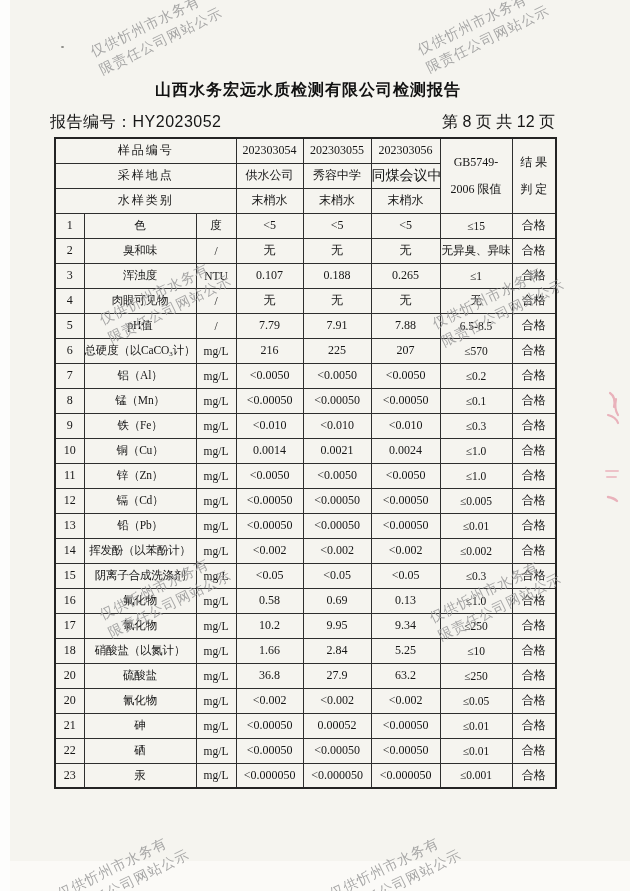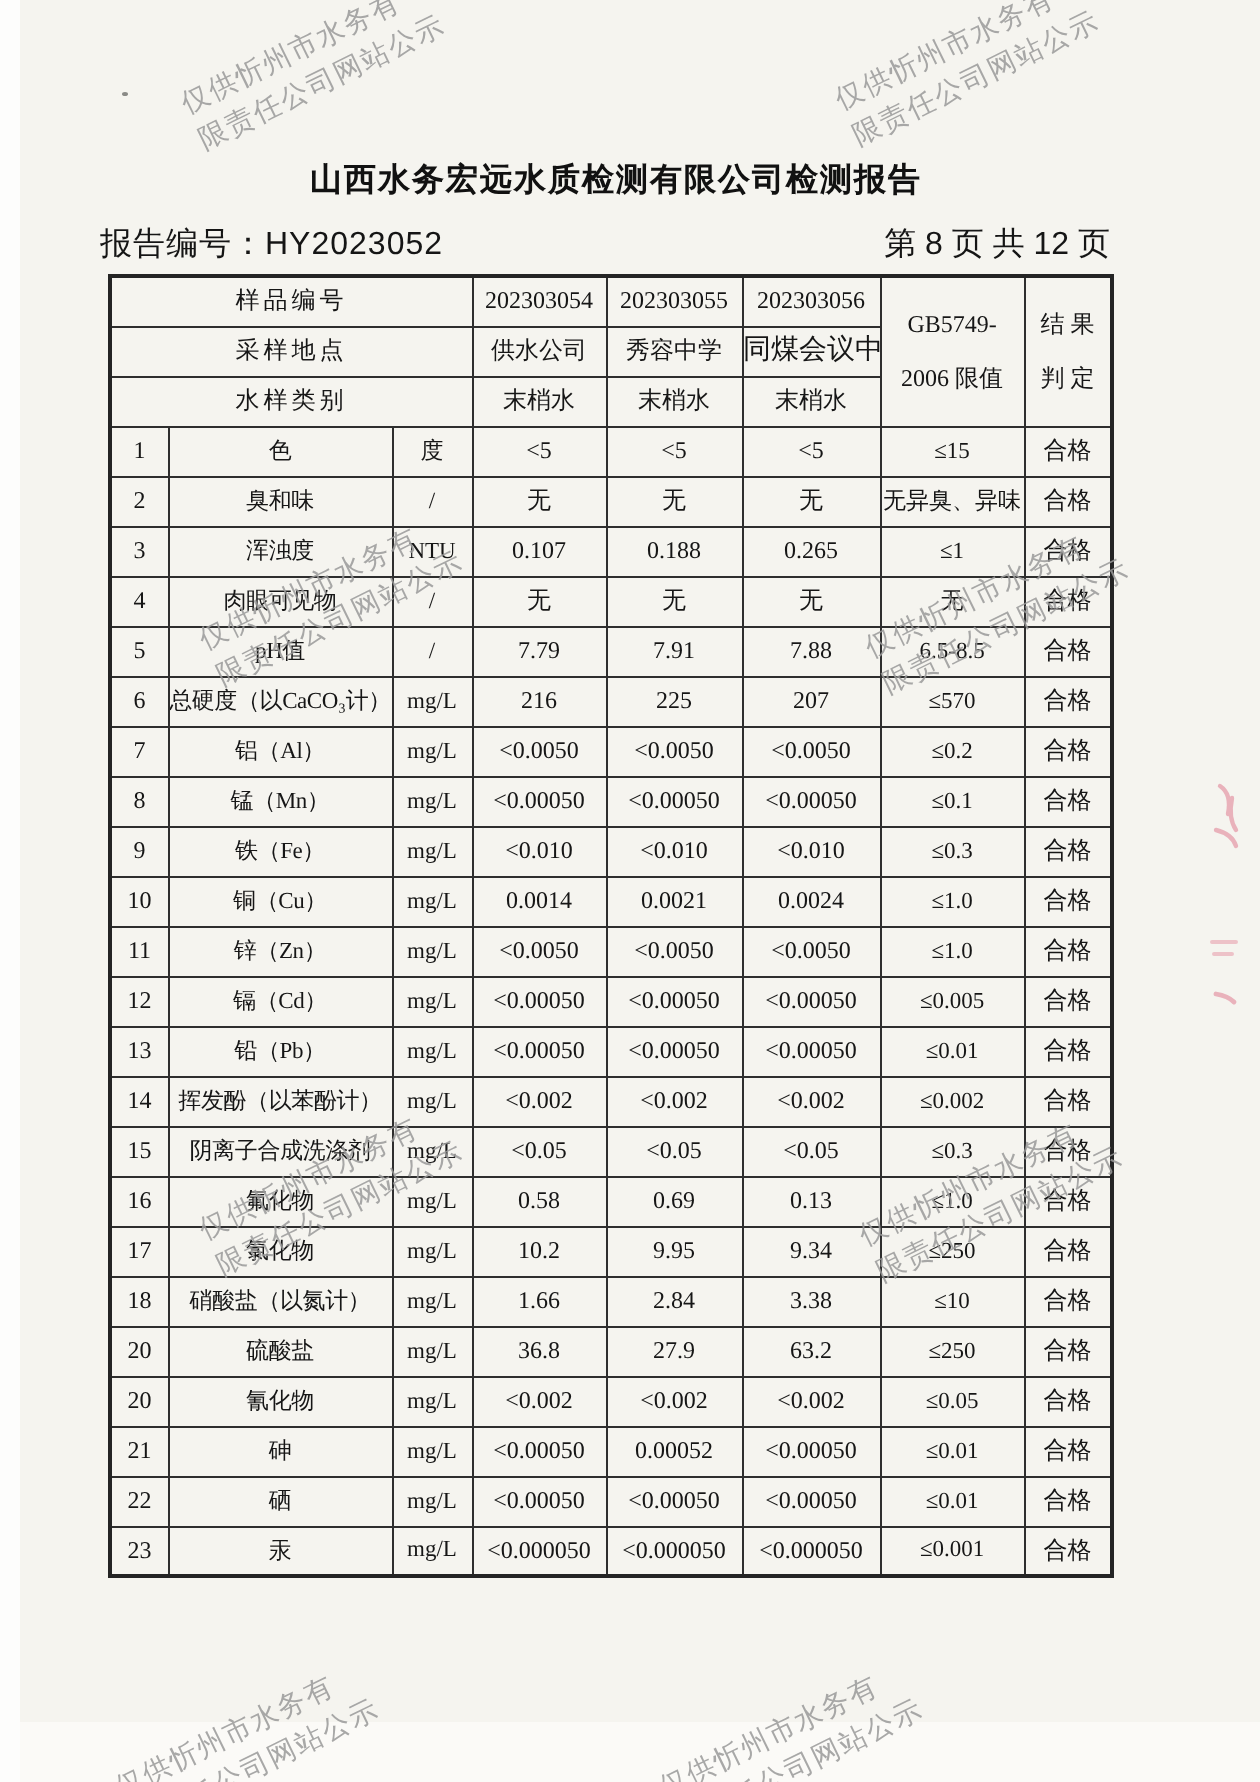--- a/index.html
+++ b/index.html
@@ -347,21 +347,21 @@
           <td class="c-val">9.34</td>
           <td class="c-limit">≤250</td>
           <td class="c-val">合格</td>
         </tr>
         <tr>
           <td class="c-no">18</td>
           <td class="c-name">硝酸盐（以氮计）</td>
           <td class="c-unit">mg/L</td>
           <td class="c-val">1.66</td>
           <td class="c-val">2.84</td>
-          <td class="c-val">3.38</td>
+          <td class="c-val">5.25</td>
           <td class="c-limit">≤10</td>
           <td class="c-val">合格</td>
         </tr>
         <tr>
           <td class="c-no">20</td>
           <td class="c-name">硫酸盐</td>
           <td class="c-unit">mg/L</td>
           <td class="c-val">36.8</td>
           <td class="c-val">27.9</td>
           <td class="c-val">63.2</td>

